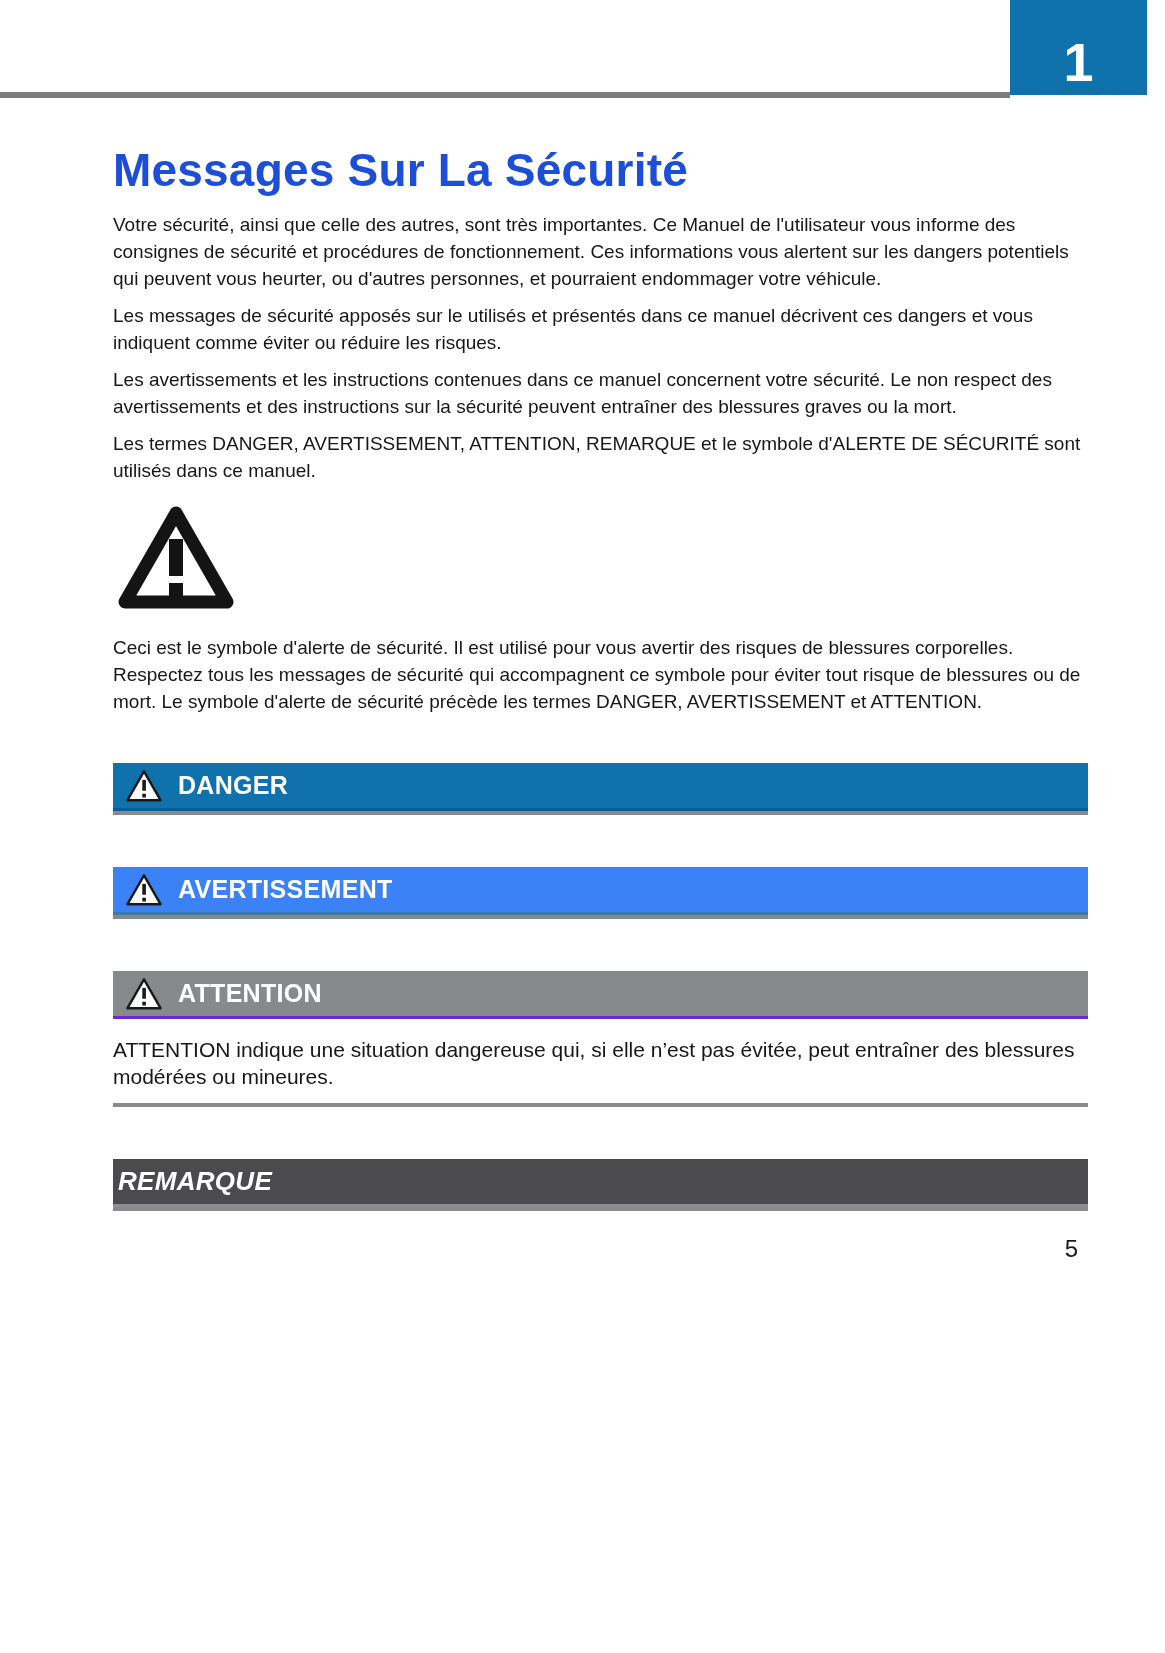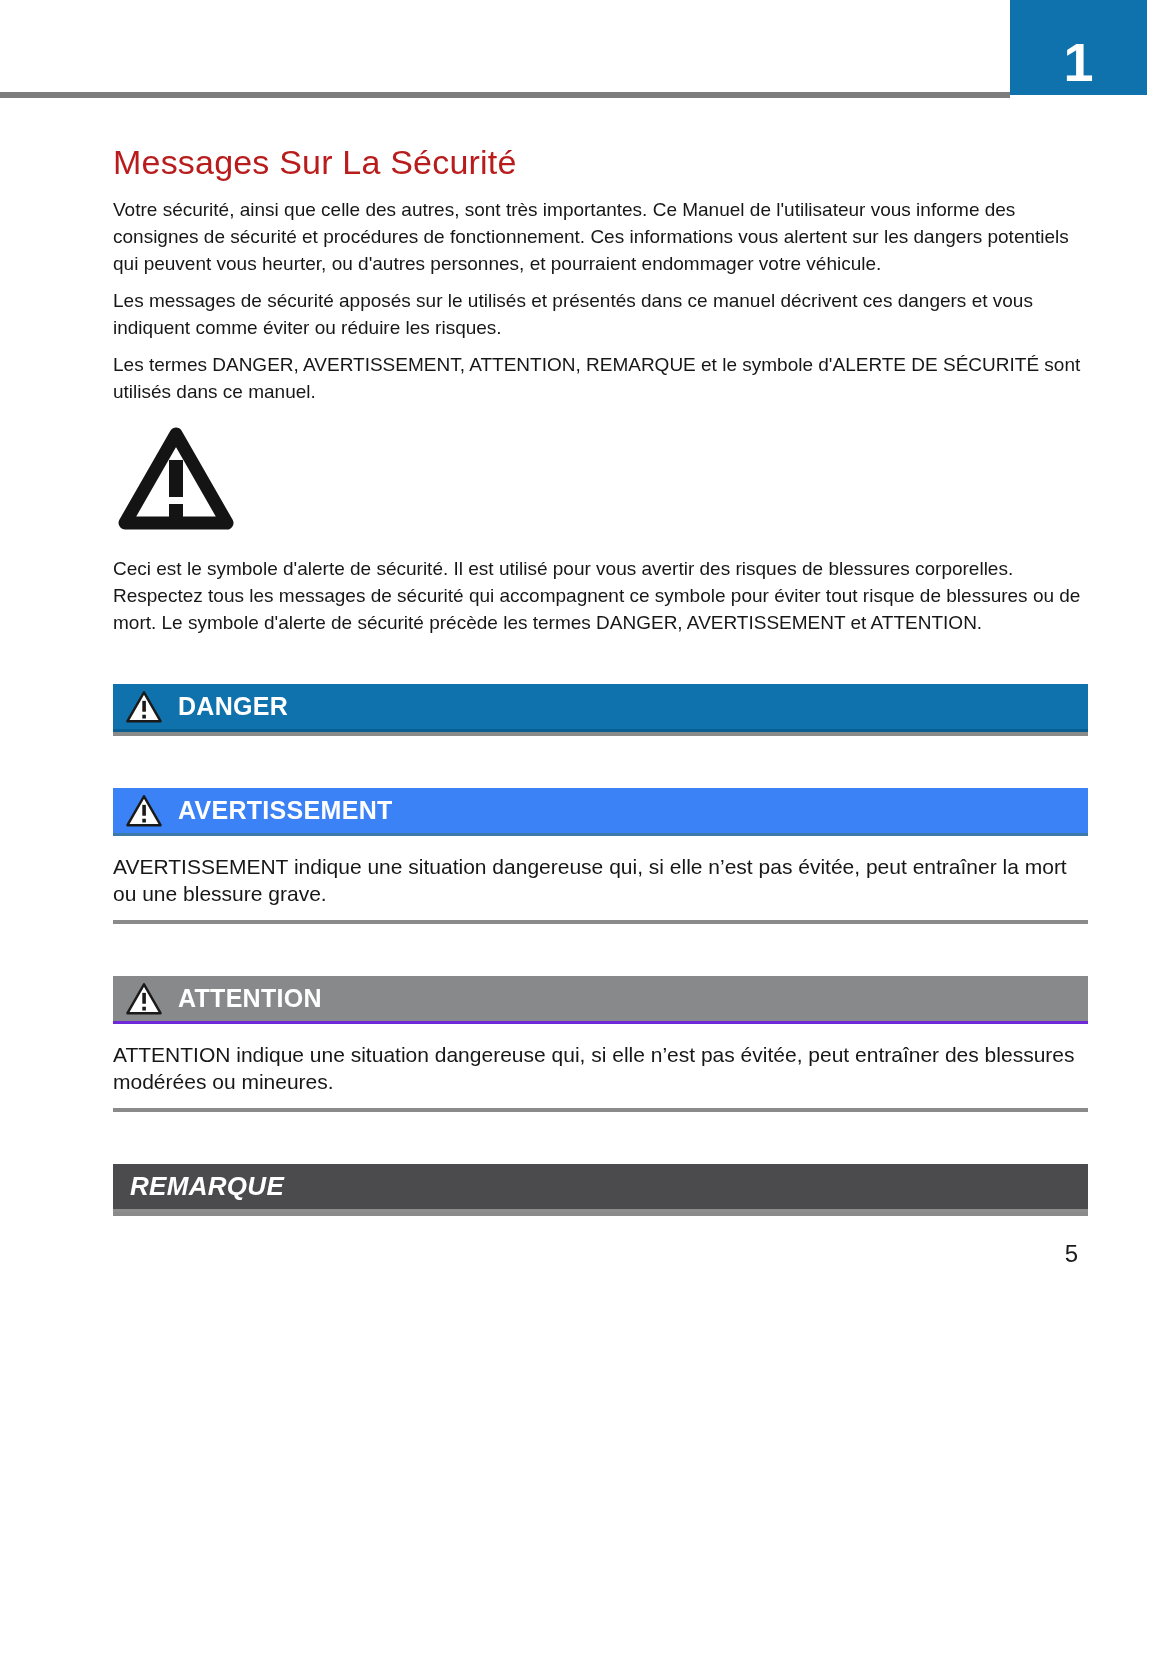--- a/index.html
+++ b/index.html
@@ -46,23 +46,23 @@
 
   
   .content {
     position: absolute;
     top: 143px;
     left: 113px;
     width: 975px;
   }
   h1.page-title {
     margin: 0 0 14px 0;
-    font-size: 34px;
-    font-weight: normal;
-    color: #b91c1c;
+    font-size: 46px;
+    font-weight: bold;
+    color: #1d4ed8;
     letter-spacing: 0.2px;
   }
   p.body-text {
     margin: 0 0 10px 0;
     font-size: 19px;
     line-height: 27px;
   }
   p.body-text.last {
     margin-bottom: 0;
   }
@@ -96,21 +96,21 @@
   .banner .warn-icon {
     width: 38px;
     height: 34px;
     margin-right: 15px;
     flex: 0 0 auto;
   }
   .banner.style-blue      { background: #0f72ad; border-bottom: 3px solid #0a5f92; }
   .banner.style-lightblue { background: #3b82f6; border-bottom: 3px solid #3d7aa9; }
   .banner.style-gray      { background: #87898b; border-bottom: 3px solid #6d28d9; }
   .banner.style-dark      { background: #4b4b4d; border-bottom: 3px solid #8e8e8e; }
-  .banner.italic-label    { font-style: italic; padding-left: 17px; font-size: 26px; }
+  .banner.italic-label    { font-style: italic; padding-left: 5px; font-size: 26px; }
 
   .section .section-body {
     margin: 17px 0 13px 0;
     font-size: 21px;
     line-height: 27px;
   }
   .separator {
     height: 4px;
     background: #8a8a8a;
   }
@@ -137,20 +137,21 @@
     <span>1</span>
   </div>
   <div class="header-rule"></div>
 
   <div class="content">
 
     <h1 class="page-title">Messages Sur La Sécurité</h1>
 
     <p class="body-text">Votre sécurité, ainsi que celle des autres, sont très importantes. Ce Manuel de l'utilisateur vous informe des consignes de sécurité et procédures de fonctionnement. Ces informations vous alertent sur les dangers potentiels qui peuvent vous heurter, ou d'autres personnes, et pourraient endommager votre véhicule.</p>
     <p class="body-text">Les messages de sécurité apposés sur le utilisés et présentés dans ce manuel décrivent ces dangers et vous indiquent comme éviter ou réduire les risques.</p>
+    <p class="body-text">Les avertissements et les instructions contenues dans ce manuel concernent votre sécurité. Le non respect des avertissements et des instructions sur la sécurité peuvent entraîner des blessures graves ou la mort.</p>
     <p class="body-text last">Les termes DANGER, AVERTISSEMENT, ATTENTION, REMARQUE et le symbole d'ALERTE DE SÉCURITÉ sont utilisés dans ce manuel.</p>
 
     
     <svg class="alert-symbol" viewBox="0 0 118 108">
       <polygon points="59,11 110,100 8,100" fill="none" stroke="#141414" stroke-width="13" stroke-linejoin="round"></polygon>
       <rect x="52" y="37" width="14" height="37" fill="#141414"></rect>
       <rect x="52" y="81" width="14" height="14" fill="#141414"></rect>
     </svg>
 
     <p class="body-text last">Ceci est le symbole d'alerte de sécurité. Il est utilisé pour vous avertir des risques de blessures corporelles. Respectez tous les messages de sécurité qui accompagnent ce symbole pour éviter tout risque de blessures ou de mort. Le symbole d'alerte de sécurité précède les termes DANGER, AVERTISSEMENT et ATTENTION.</p>
@@ -171,21 +172,20 @@
     
     <div class="section">
       <div class="banner style-lightblue">
         <svg class="warn-icon" viewBox="0 0 40 36">
           <polygon points="20,2.5 37.5,33 2.5,33" fill="#ffffff" stroke="#1a1a1a" stroke-width="2.6" stroke-linejoin="round"></polygon>
           <rect x="18.2" y="11.5" width="3.8" height="11.5" fill="#1a1a1a"></rect>
           <rect x="18.2" y="26.2" width="3.8" height="4" fill="#1a1a1a"></rect>
         </svg>
         <span>AVERTISSEMENT</span>
       </div>
-      <p class="section-body">AVERTISSEMENT indique une situation dangereuse qui, si elle n’est pas évitée, peut entraîner la mort ou une blessure grave.</p>
       <div class="separator"></div>
     </div>
 
     
     <div class="section">
       <div class="banner style-gray">
         <svg class="warn-icon" viewBox="0 0 40 36">
           <polygon points="20,2.5 37.5,33 2.5,33" fill="#ffffff" stroke="#1a1a1a" stroke-width="2.6" stroke-linejoin="round"></polygon>
           <rect x="18.2" y="11.5" width="3.8" height="11.5" fill="#1a1a1a"></rect>
           <rect x="18.2" y="26.2" width="3.8" height="4" fill="#1a1a1a"></rect>

